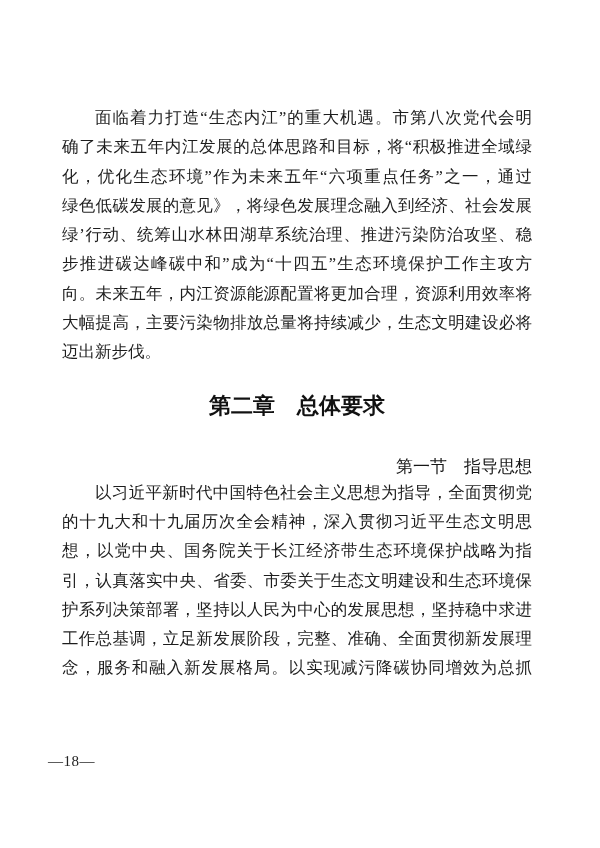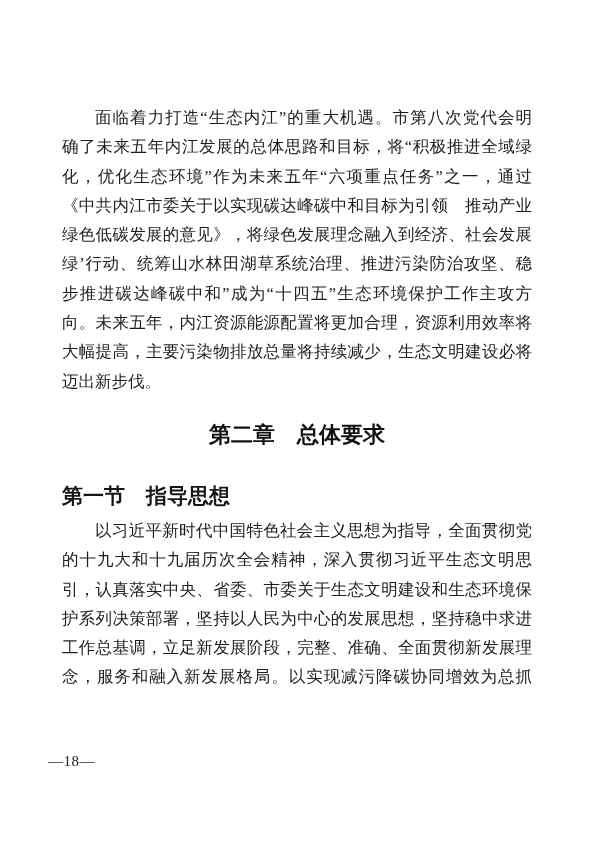--- a/index.html
+++ b/index.html
@@ -37,64 +37,64 @@
     margin: 24px 0 0 0;
     font-size: 22px;
     font-weight: bold;
     line-height: 30px;
     text-align: center;
     font-family: "Liberation Serif", serif;
     color: #111111;
   }
   .section-heading {
     margin: 34px 0 0 0;
-    font-size: 21px;
-    font-weight: bold;
+    font-size: 17px;
+    font-weight: normal;
     line-height: 24px;
-    text-align: left;
+    text-align: right;
     font-family: "Liberation Sans", sans-serif;
     color: #161616;
   }
-  .para2 { margin-top: 8px; }
+  .para2 { margin-top: 0; font-family: Liberation Mono, monospace; }
   .page-number {
     position: absolute;
     left: 48px;
     top: 750px;
     font-size: 15px;
     line-height: 22px;
     color: #222222;
     letter-spacing: 0.5px;
   }
 </style>
 </head>
 <body>
 
 <div class="page">
   <div class="content">
 
     <div class="para para1">
       <div class="line first">面临着力打造“生态内江”的重大机遇。市第八次党代会明</div>
       <div class="line">确了未来五年内江发展的总体思路和目标，将“积极推进全域绿</div>
       <div class="line">化，优化生态环境”作为未来五年“六项重点任务”之一，通过</div>
-      <div class="line">《中共内江市委关于以实现碳达峰碳中和目标为引领　推动产业</div>
       <div class="line">绿色低碳发展的意见》，将绿色发展理念融入到经济、社会发展</div>
       <div class="line">绿’行动、统筹山水林田湖草系统治理、推进污染防治攻坚、稳</div>
       <div class="line">步推进碳达峰碳中和”成为“十四五”生态环境保护工作主攻方</div>
       <div class="line">向。未来五年，内江资源能源配置将更加合理，资源利用效率将</div>
       <div class="line">大幅提高，主要污染物排放总量将持续减少，生态文明建设必将</div>
       <div class="line unjust">迈出新步伐。</div>
     </div>
 
     <h1 class="chapter-heading">第二章　总体要求</h1>
 
     <h2 class="section-heading">第一节　指导思想</h2>
 
     <div class="para para2">
       <div class="line first">以习近平新时代中国特色社会主义思想为指导，全面贯彻党</div>
       <div class="line">的十九大和十九届历次全会精神，深入贯彻习近平生态文明思</div>
+      <div class="line">想，以党中央、国务院关于长江经济带生态环境保护战略为指</div>
       <div class="line">引，认真落实中央、省委、市委关于生态文明建设和生态环境保</div>
       <div class="line">护系列决策部署，坚持以人民为中心的发展思想，坚持稳中求进</div>
       <div class="line">工作总基调，立足新发展阶段，完整、准确、全面贯彻新发展理</div>
       <div class="line">念，服务和融入新发展格局。以实现减污降碳协同增效为总抓</div>
     </div>
 
   </div>
 
   <div class="page-number">—18—</div>
 </div>

